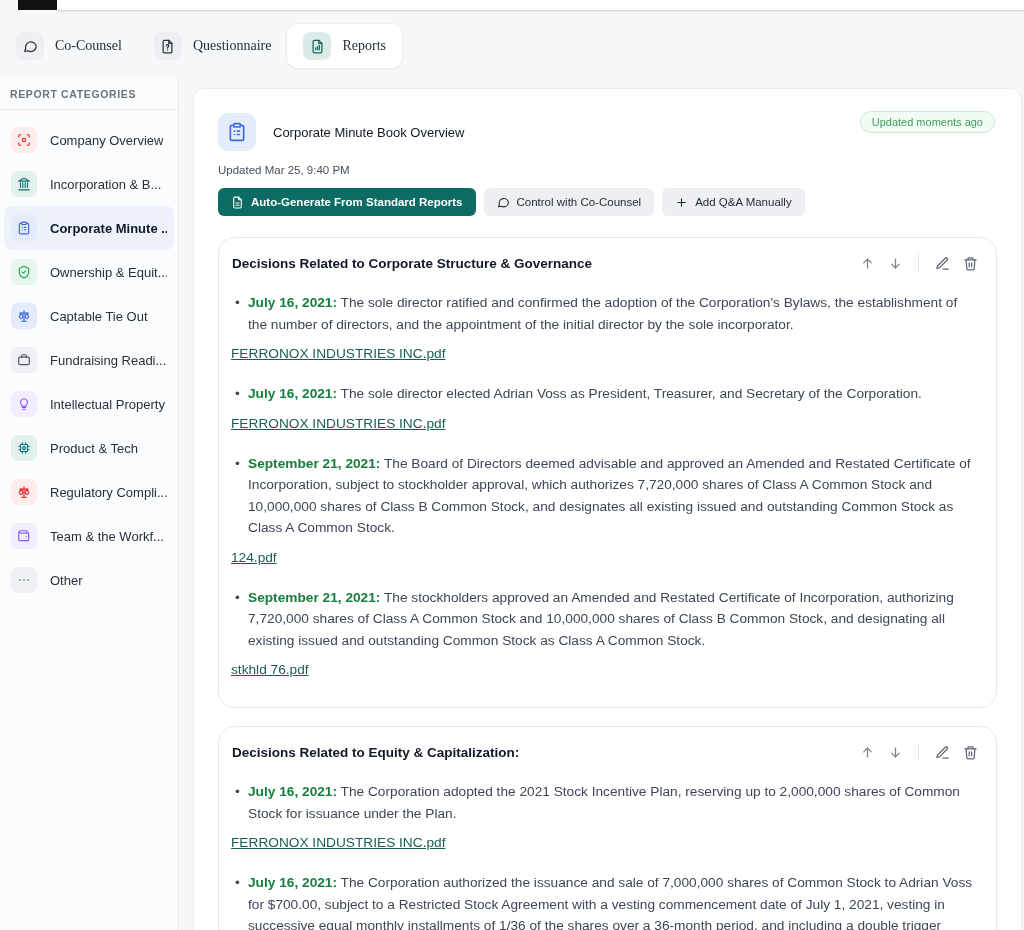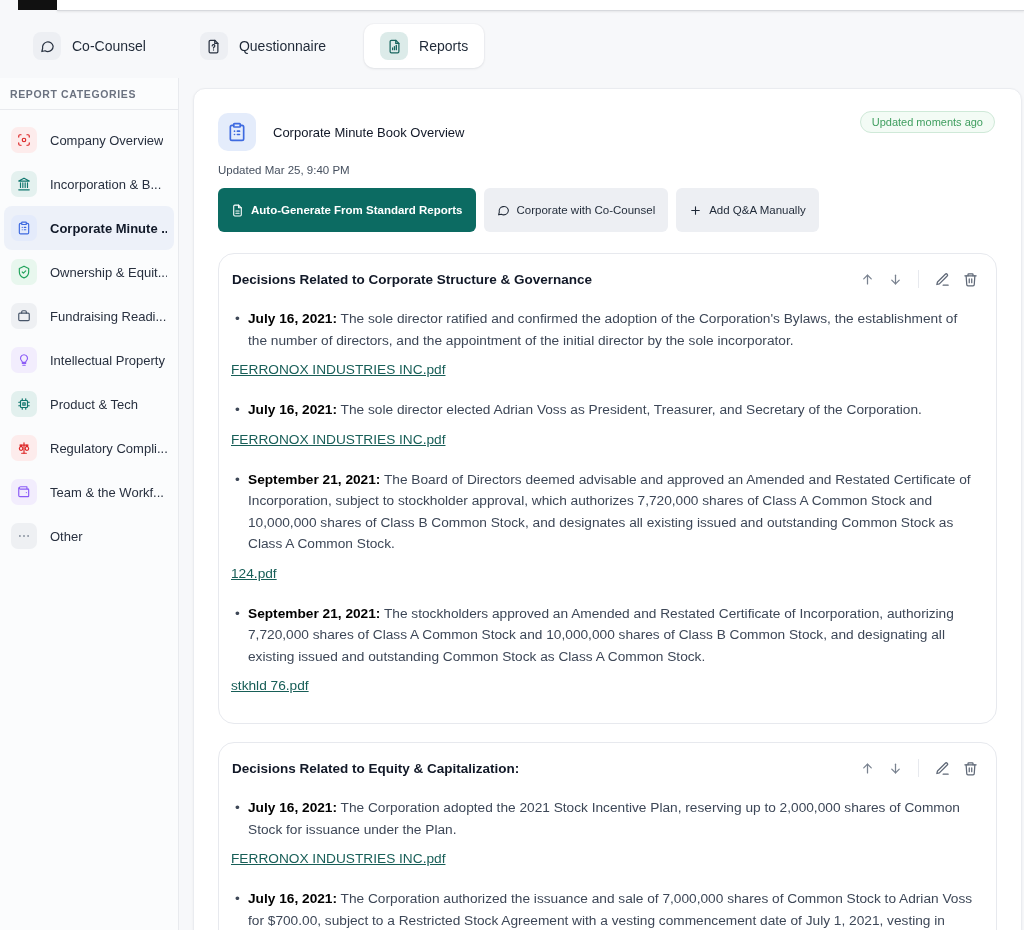--- a/index.html
+++ b/index.html
@@ -7,21 +7,21 @@
     font-family:"Liberation Sans", sans-serif; background:#f7f8fa; color:#1f2937; }
 
   
   .chrome { position:absolute; top:0; left:0; width:1024px; height:12px; background:#f7f8fa; }
   .chrome-bar { position:absolute; top:0; left:57px; right:0; height:11px; background:#ffffff;
     border-bottom:1px solid #d7d9dd; box-shadow:0 1px 2px rgba(0,0,0,.08); }
   .chrome-dark { position:absolute; top:0; left:18px; width:39px; height:10px; background:#111111; }
 
   
   .tabbar { position:absolute; top:14px; left:0; right:0; height:64px; display:flex;
-    align-items:center; gap:22px; padding-left:17px; }
+    align-items:center; padding-left:0;font-family:Liberation Serif, serif; }
   .tab { display:flex; align-items:center; gap:11px; padding:8px 16px; border-radius:10px;
     cursor:pointer; }
   .tab.active { background:#ffffff; box-shadow:0 1px 3px rgba(16,24,40,.08), 0 0 0 1px rgba(16,24,40,.02); }
   .tab-icon { width:28px; height:28px; border-radius:8px; background:#edeff3; display:flex;
     align-items:center; justify-content:center; color:#2a3342; }
   .tab.active .tab-icon { background:#dcebe9; color:#17665f; }
   .tab-label { font-size:14px; font-weight:500; color:#1f2937; }
 
   
   .sidebar { position:absolute; top:78px; left:0; bottom:0; width:179px;
@@ -44,39 +44,39 @@
     box-shadow:0 1px 3px rgba(16,24,40,.05); padding:24px; }
   .panel-header { display:flex; align-items:center; position:relative; }
   .report-icon { width:38px; height:38px; border-radius:10px; background:#e4ecfb; color:#3e6ae0;
     display:flex; align-items:center; justify-content:center; }
   .report-title { margin-left:17px; font-size:13px; font-weight:500; color:#111827; }
   .badge { position:absolute; right:2px; top:-2px; font-size:11px; color:#3f9e5f;
     background:#f3fbf5; border:1px solid #cfe9d8; border-radius:999px; padding:4px 11px; }
   .updated { margin-top:13px; font-size:11.5px; color:#46505f; }
   .btn-row { margin-top:12px; display:flex; gap:8px; }
   .btn { display:flex; align-items:center; gap:7px; border:none; border-radius:6px;
-    font-family:inherit; font-size:11.5px; cursor:pointer; padding:0 13px; height:44px; }
+    font-family:inherit; font-size:11.5px; cursor:pointer; padding:0 13px; height:28px; }
   .btn.primary { background:#0c6b62; color:#ffffff; font-weight:700; }
   .btn.soft { background:#edeff3; color:#1f2937; font-weight:500; }
 
   
   .card { margin-top:21px; border:1px solid #e7e9ee; border-radius:16px; padding:13px 14px 18px 12px; }
   .card + .card { margin-top:18px; }
   .card-head { display:flex; align-items:center; justify-content:space-between; }
   .card-title { font-size:13.5px; font-weight:700; color:#111827; padding-left:1px; }
   .card-actions { display:flex; align-items:center; gap:4px; }
   .icon-btn { width:24px; height:24px; display:flex; align-items:center; justify-content:center;
     background:none; border:none; cursor:pointer; color:#79828f; border-radius:6px; }
   .icon-btn.edit, .icon-btn.del { color:#5f6877; }
   .v-div { width:1px; height:18px; background:#e7e9ee; margin:0 7px; }
   .card-body { margin-top:17px; }
   .bullet { position:relative; padding-left:17px; font-size:13.7px; line-height:21.5px;
     color:#3d4757; max-width:748px; }
   .bullet::before { content:"•"; position:absolute; left:4px; top:0; color:#3d4757; }
-  .bullet b { color:#000000; }
+  .bullet b { color:#15803d; }
   .doc-link { display:inline-block; margin:11px 0 12px 0; font-size:13.7px; font-weight:500;
     color:#175e57; text-decoration:underline; cursor:pointer; }
   .doc-link + .bullet { margin-top:10px; }
 </style>
 </head>
 <body>
 
 <div class="chrome">
   <div class="chrome-bar"></div>
   <div class="chrome-dark"></div>
@@ -153,20 +153,32 @@
         <span class="side-label">Corporate Minute ...</span>
       </div>
       <div class="side-item">
         <span class="side-icon" style="background:#e8f7ee;color:#22a35c">
           <svg width="14" height="14" viewBox="0 0 24 24" fill="none" stroke="currentColor" stroke-width="2" stroke-linecap="round" stroke-linejoin="round">
             <path d="M12 2l8 4v6c0 5-3.4 8.6-8 10-4.6-1.4-8-5-8-10V6l8-4z"></path>
             <path d="M9 12l2 2 4-4"></path>
           </svg>
         </span>
         <span class="side-label">Ownership &amp; Equit...</span>
+      </div>
+      <div class="side-item">
+        <span class="side-icon" style="background:#e4ebfb;color:#3e6ae0">
+          <svg width="14" height="14" viewBox="0 0 24 24" fill="none" stroke="currentColor" stroke-width="2" stroke-linecap="round" stroke-linejoin="round">
+            <path d="M12 3v18"></path>
+            <path d="M8 21h8"></path>
+            <path d="M5 7h14"></path>
+            <path d="M7 7l-3 6a3 3 0 0 0 6 0L7 7z"></path>
+            <path d="M17 7l-3 6a3 3 0 0 0 6 0l-3-6z"></path>
+          </svg>
+        </span>
+        <span class="side-label">Captable Tie Out</span>
       </div>
       <div class="side-item">
         <span class="side-icon" style="background:#eef0f3;color:#475569">
           <svg width="14" height="14" viewBox="0 0 24 24" fill="none" stroke="currentColor" stroke-width="2" stroke-linecap="round" stroke-linejoin="round">
             <rect x="3" y="7" width="18" height="13" rx="2"></rect>
             <path d="M8 7V5a2 2 0 0 1 2-2h4a2 2 0 0 1 2 2v2"></path>
           </svg>
         </span>
         <span class="side-label">Fundraising Readi...</span>
       </div>
@@ -248,21 +260,21 @@
           </svg>
         </span>
         <span>Auto-Generate From Standard Reports</span>
       </button>
       <button class="btn soft">
         <span style="display:flex">
           <svg width="13" height="13" viewBox="0 0 24 24" fill="none" stroke="currentColor" stroke-width="2" stroke-linecap="round" stroke-linejoin="round">
             <path d="M21 11.5a8.5 8.5 0 0 1-8.5 8.5c-1.6 0-3.1-.4-4.4-1.2L3 20l1.2-5.1A8.5 8.5 0 1 1 21 11.5z"></path>
           </svg>
         </span>
-        <span>Corporate with Co-Counsel</span>
+        <span>Control with Co-Counsel</span>
       </button>
       <button class="btn soft">
         <span style="display:flex">
           <svg width="13" height="13" viewBox="0 0 24 24" fill="none" stroke="currentColor" stroke-width="2" stroke-linecap="round" stroke-linejoin="round">
             <path d="M12 5v14M5 12h14"></path>
           </svg>
         </span>
         <span>Add Q&amp;A Manually</span>
       </button>
     </div>

